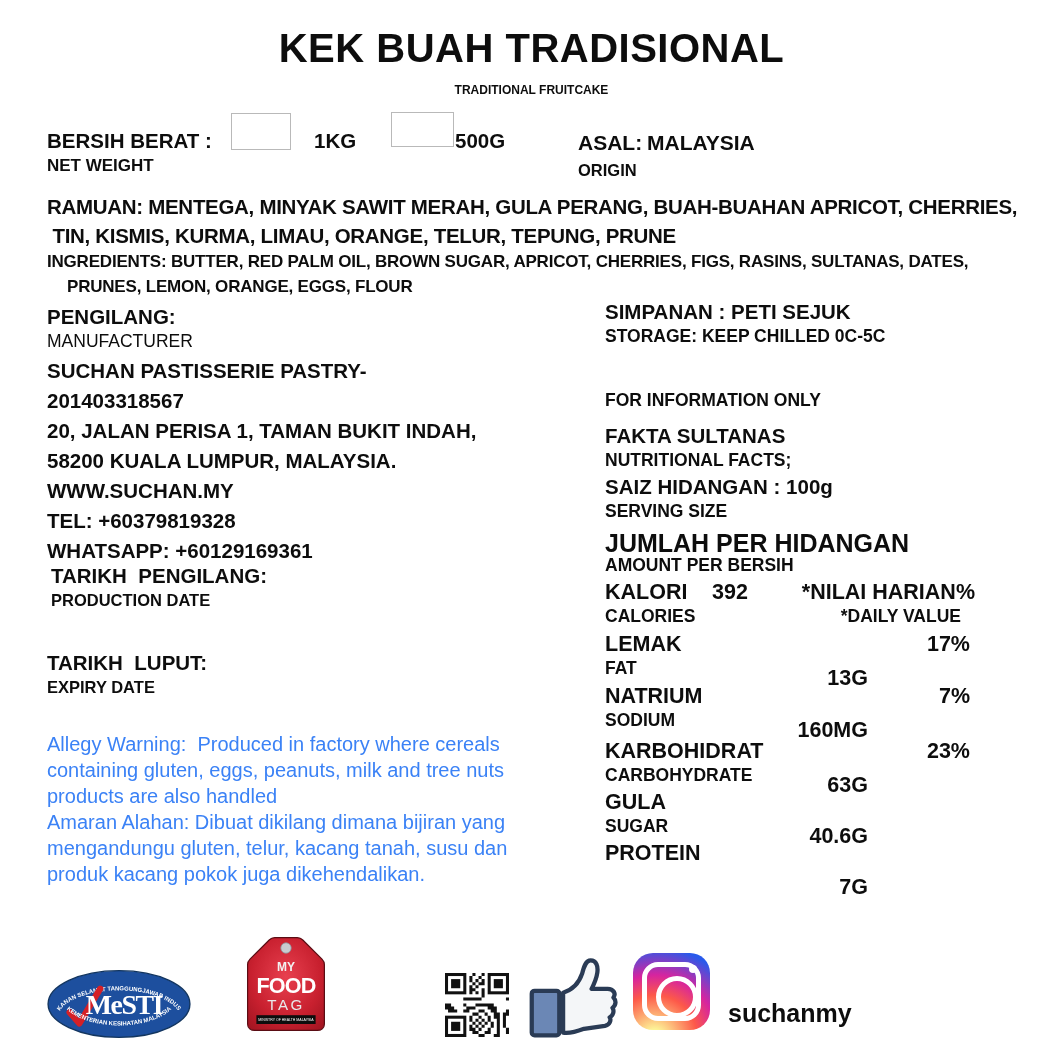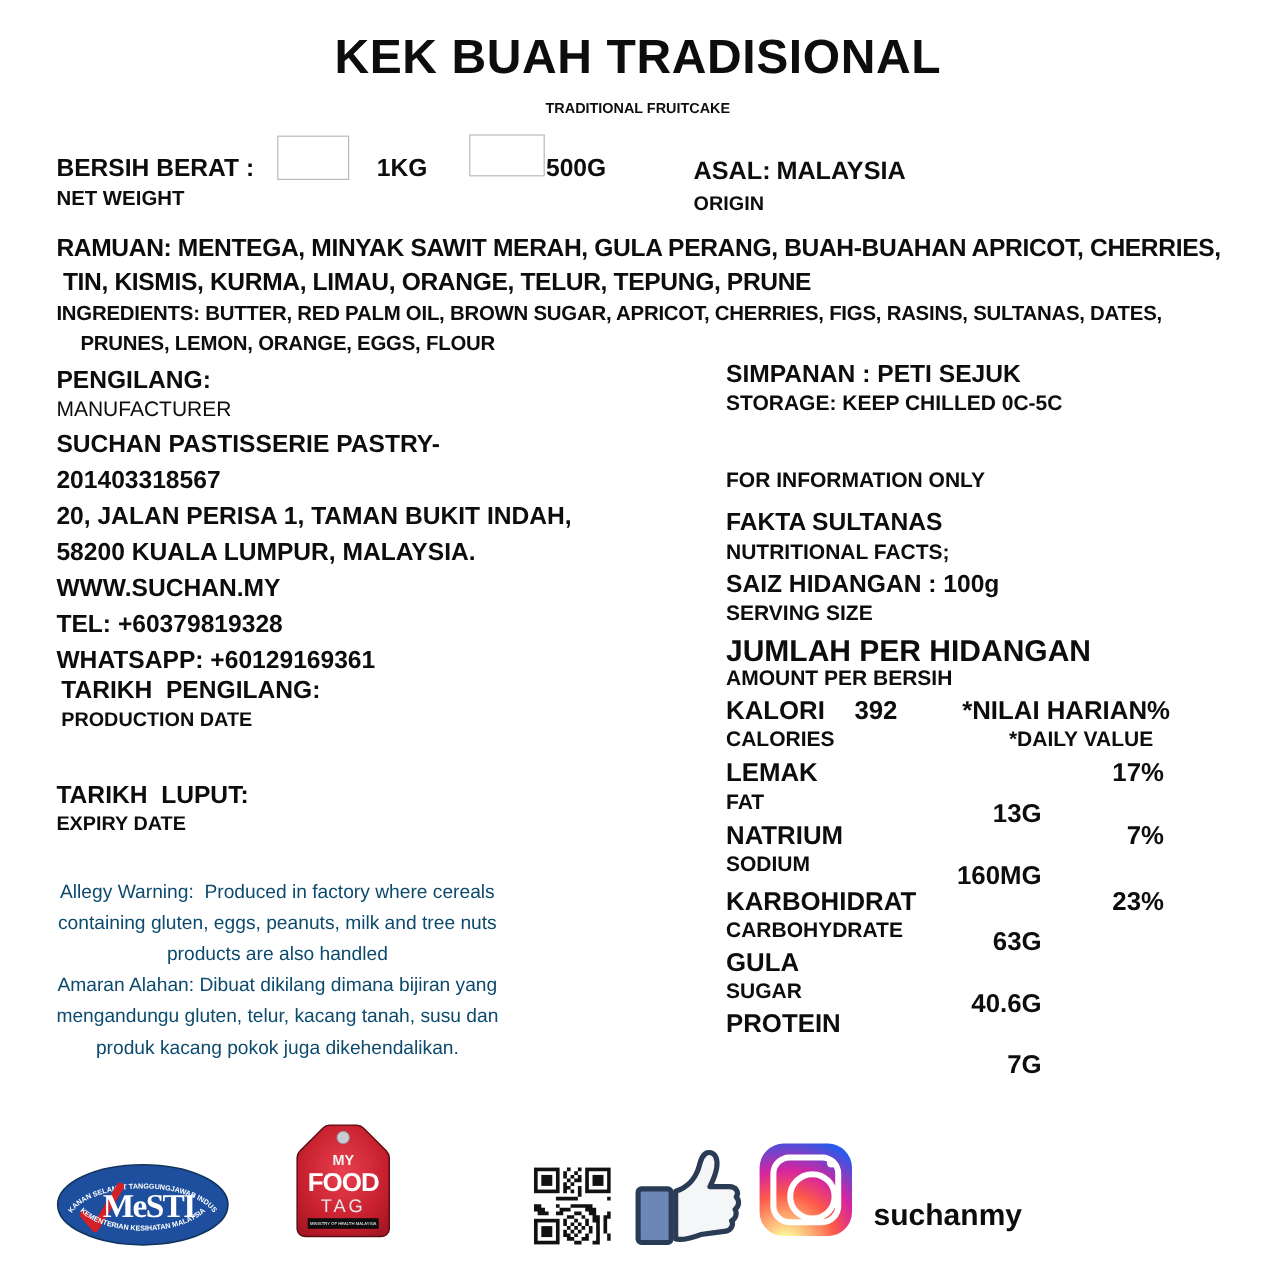--- a/index.html
+++ b/index.html
@@ -29,21 +29,21 @@
 
   [data-name="manufacturer-label-ms"]{left:47px;top:305px;font-size:20.5px;font-weight:700;}
   [data-name="manufacturer-label-en"]{left:47px;top:331px;font-size:17.5px;font-weight:500;}
   [data-name="manufacturer-details"]{left:47px;top:356px;font-size:20.5px;font-weight:600;line-height:30px;}
 
   [data-name="production-date-label-ms"]{left:51px;top:564px;font-size:20.5px;font-weight:700;}
   [data-name="production-date-label-en"]{left:51px;top:591px;font-size:16.5px;font-weight:700;}
   [data-name="expiry-date-label-ms"]{left:47px;top:651px;font-size:20.5px;font-weight:700;}
   [data-name="expiry-date-label-en"]{left:47px;top:678px;font-size:16.5px;font-weight:700;}
 
-  [data-name="allergy-warning"]{left:47px;top:731px;font-size:16px;font-weight:400;line-height:26px;color:#0c4a6e;text-align:center;}
+  [data-name="allergy-warning"]{left:47px;top:731px;font-size:20px;font-weight:400;line-height:26px;color:#3b82f6;}
 
   [data-name="storage-label-ms"]{left:605px;top:300px;font-size:20.5px;font-weight:700;}
   [data-name="storage-label-en"]{left:605px;top:326px;font-size:17.5px;font-weight:600;}
   [data-name="info-note-ms"]{left:605px;top:363px;font-size:20.5px;font-weight:700;}
   [data-name="info-note-en"]{left:605px;top:390px;font-size:17.5px;font-weight:600;}
   [data-name="nutrition-title-ms"]{left:605px;top:424px;font-size:20.5px;font-weight:700;}
   [data-name="nutrition-title-en"]{left:605px;top:450px;font-size:17.5px;font-weight:600;}
   [data-name="serving-size-ms"]{left:605px;top:475px;font-size:20.5px;font-weight:700;}
   [data-name="serving-size-en"]{left:605px;top:501px;font-size:17.5px;font-weight:600;}
   [data-name="amount-per-serving-ms"]{left:605px;top:529px;font-size:25px;font-weight:700;}

